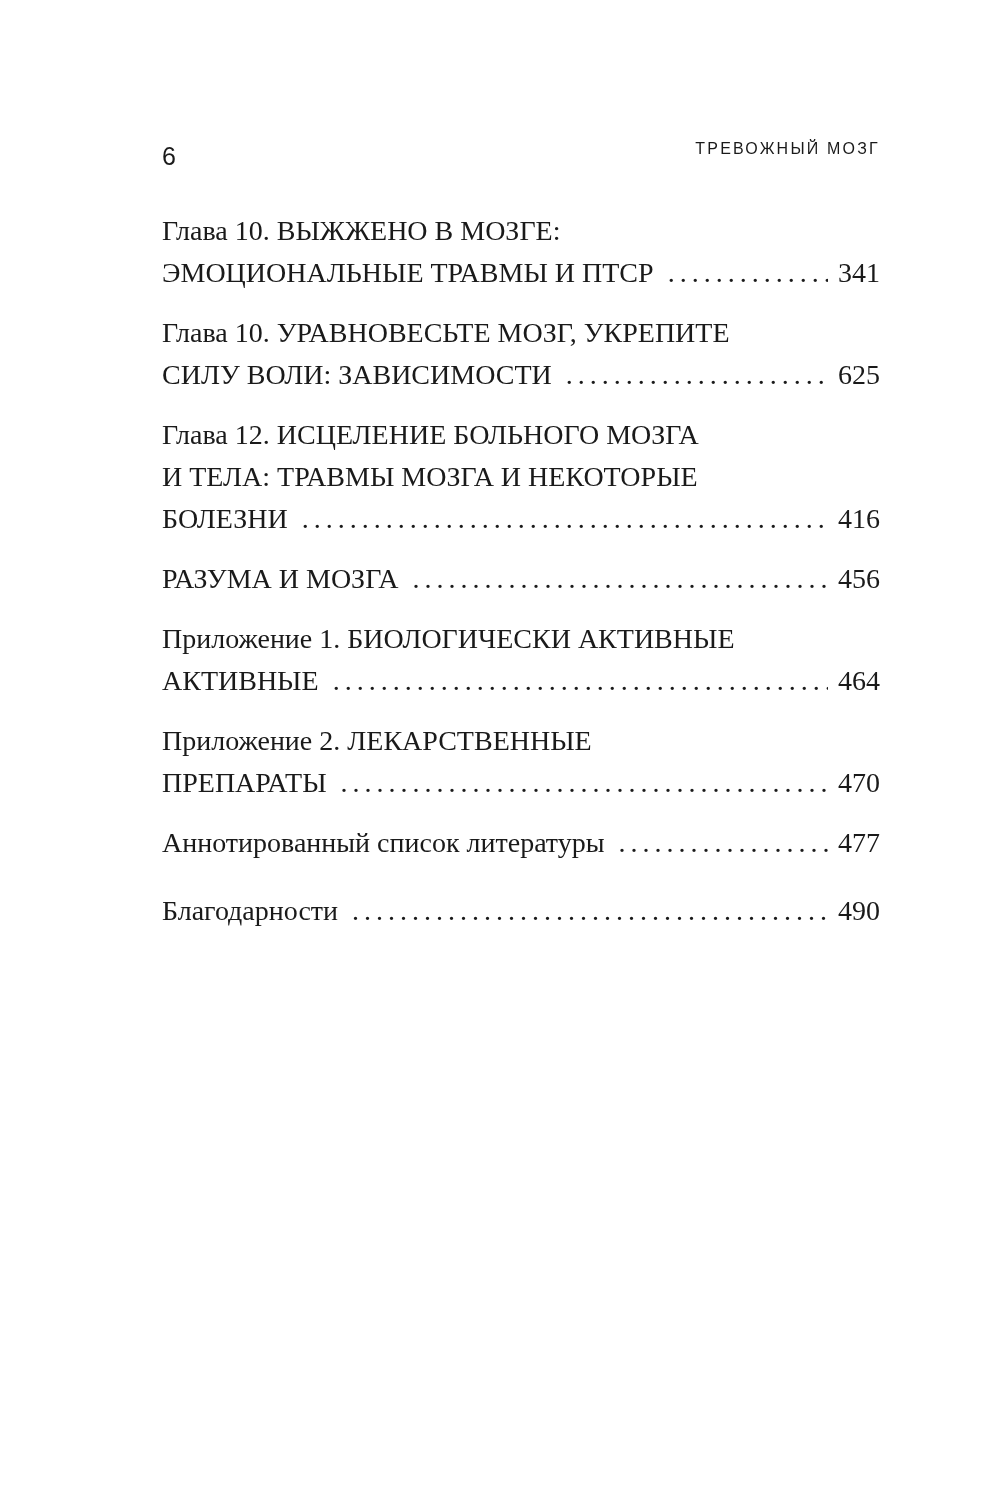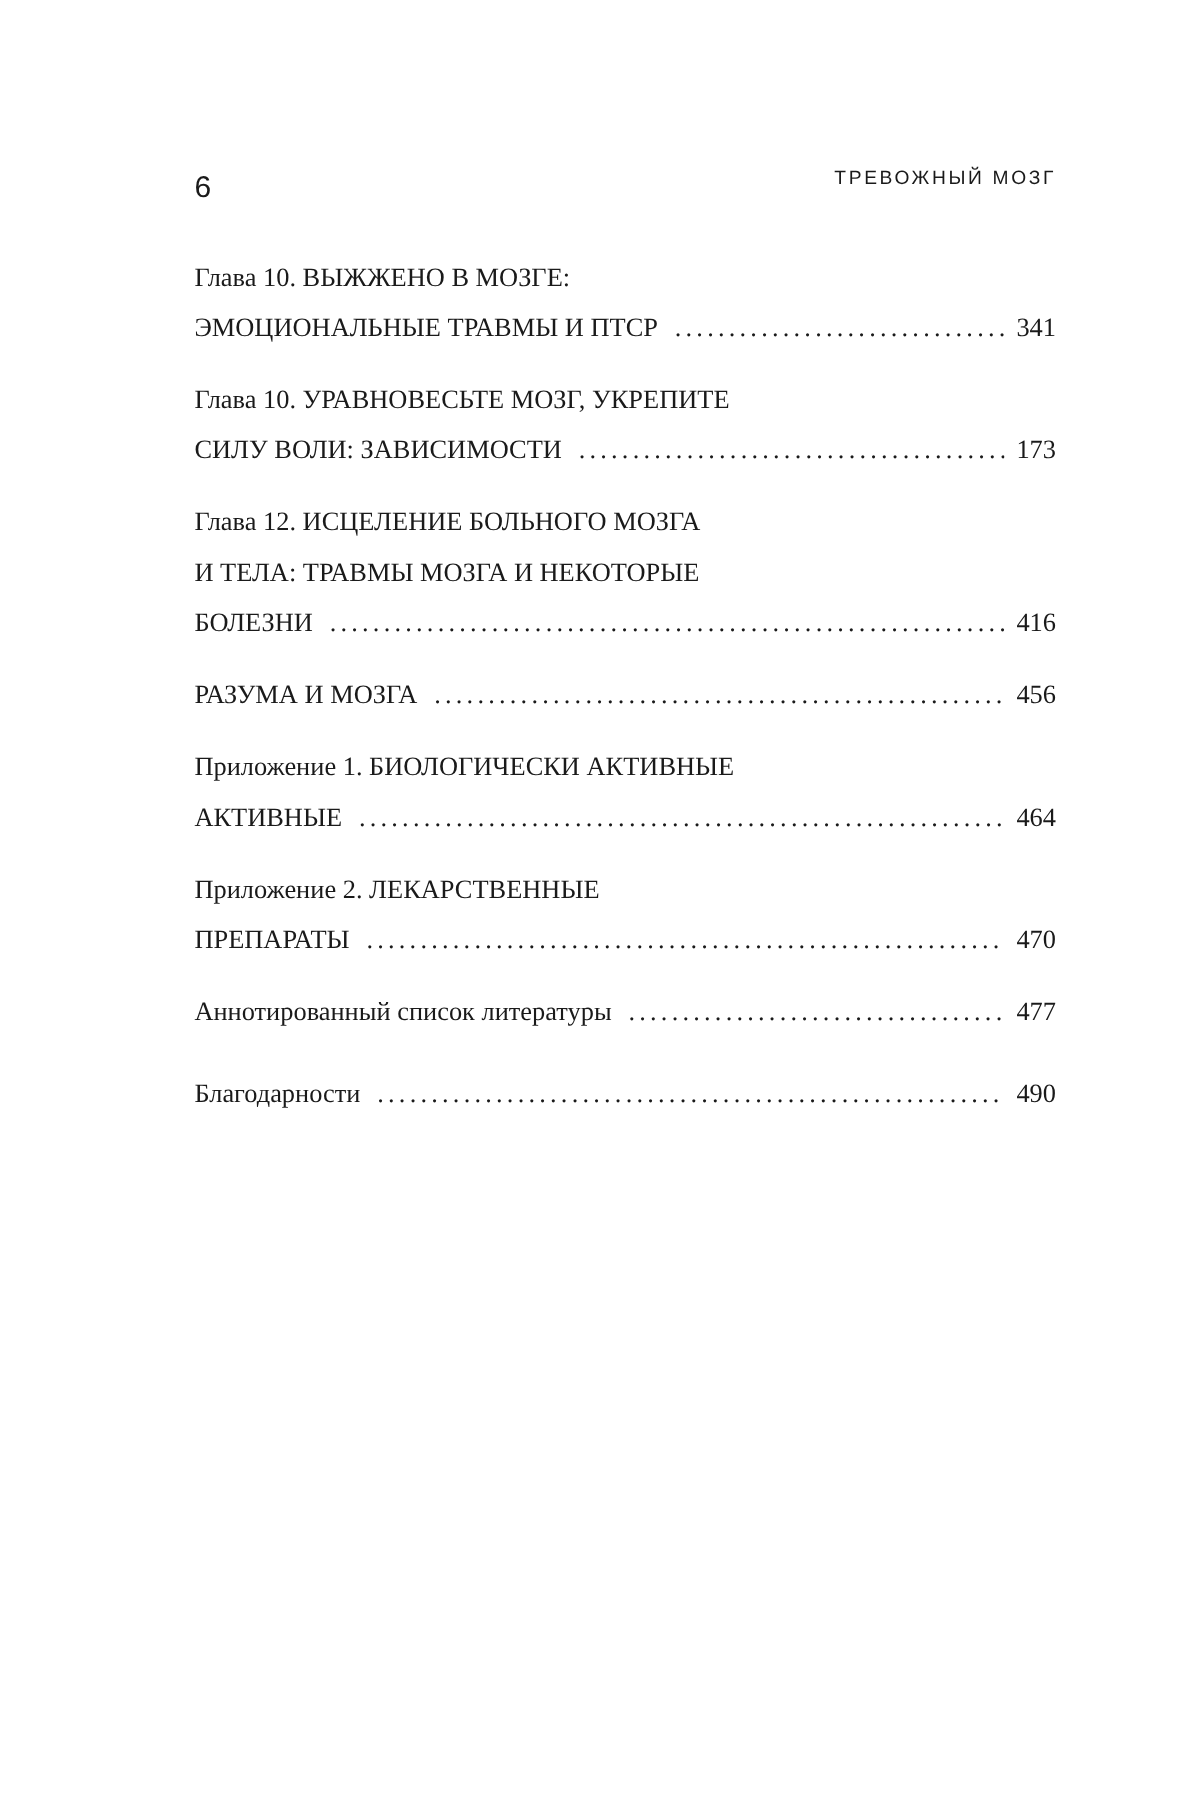--- a/index.html
+++ b/index.html
@@ -7,21 +7,21 @@
     .page { position: absolute; left: 0; top: 0; width: 1000px; height: 1496px; background: #fff; }
     .running-head {
       position: absolute; left: 162px; right: 120px; top: 138px; height: 32px;
       font-family: "Liberation Sans", "DejaVu Sans", sans-serif;
     }
     .folio { position: absolute; left: 0; top: 4px; font-size: 25px; }
     .book-title { position: absolute; right: 0; top: 2px; font-size: 16px; letter-spacing: 2.2px; }
     .toc {
       position: absolute; left: 162px; width: 718px; top: 210px;
       font-family: "Liberation Serif", "DejaVu Serif", serif;
-      font-size: 22px; line-height: 42px;
+      font-size: 28px; line-height: 42px;
     }
     .entry { margin-bottom: 18px; }
     .entry.spaced { margin-top: 12px; margin-bottom: 26px; }
     .line { display: block; white-space: nowrap; }
     .last-line { display: flex; align-items: baseline; white-space: nowrap; }
     .last-line .text { flex: 0 0 auto; }
     .leader { flex: 1 1 auto; overflow: hidden; margin: 0 10px 0 14px; letter-spacing: 6px; color: #1a1a1a; }
     .leader::before { content: ". . . . . . . . . . . . . . . . . . . . . . . . . . . . . . . . . . . . . . . . . . . . . . . . . . . . . . . . . . . . . . . . . . . . . . . . . . . . . . . . . . . . "; letter-spacing: 0; word-spacing: -2px; }
     .pg { flex: 0 0 auto; }
   </style>
@@ -44,21 +44,21 @@
         <span class="leader"></span>
         <span class="pg">341</span>
       </div>
     </div>
 
     <div class="entry">
       <span class="line">Глава 10. УРАВНОВЕСЬТЕ МОЗГ, УКРЕПИТЕ</span>
       <div class="last-line">
         <span class="text">СИЛУ ВОЛИ: ЗАВИСИМОСТИ</span>
         <span class="leader"></span>
-        <span class="pg">173</span>
+        <span class="pg">625</span>
       </div>
     </div>
 
     <div class="entry">
       <span class="line">Глава 12. ИСЦЕЛЕНИЕ БОЛЬНОГО МОЗГА</span>
       <span class="line">И ТЕЛА: ТРАВМЫ МОЗГА И НЕКОТОРЫЕ</span>
       <div class="last-line">
         <span class="text">БОЛЕЗНИ</span>
         <span class="leader"></span>
         <span class="pg">416</span>

